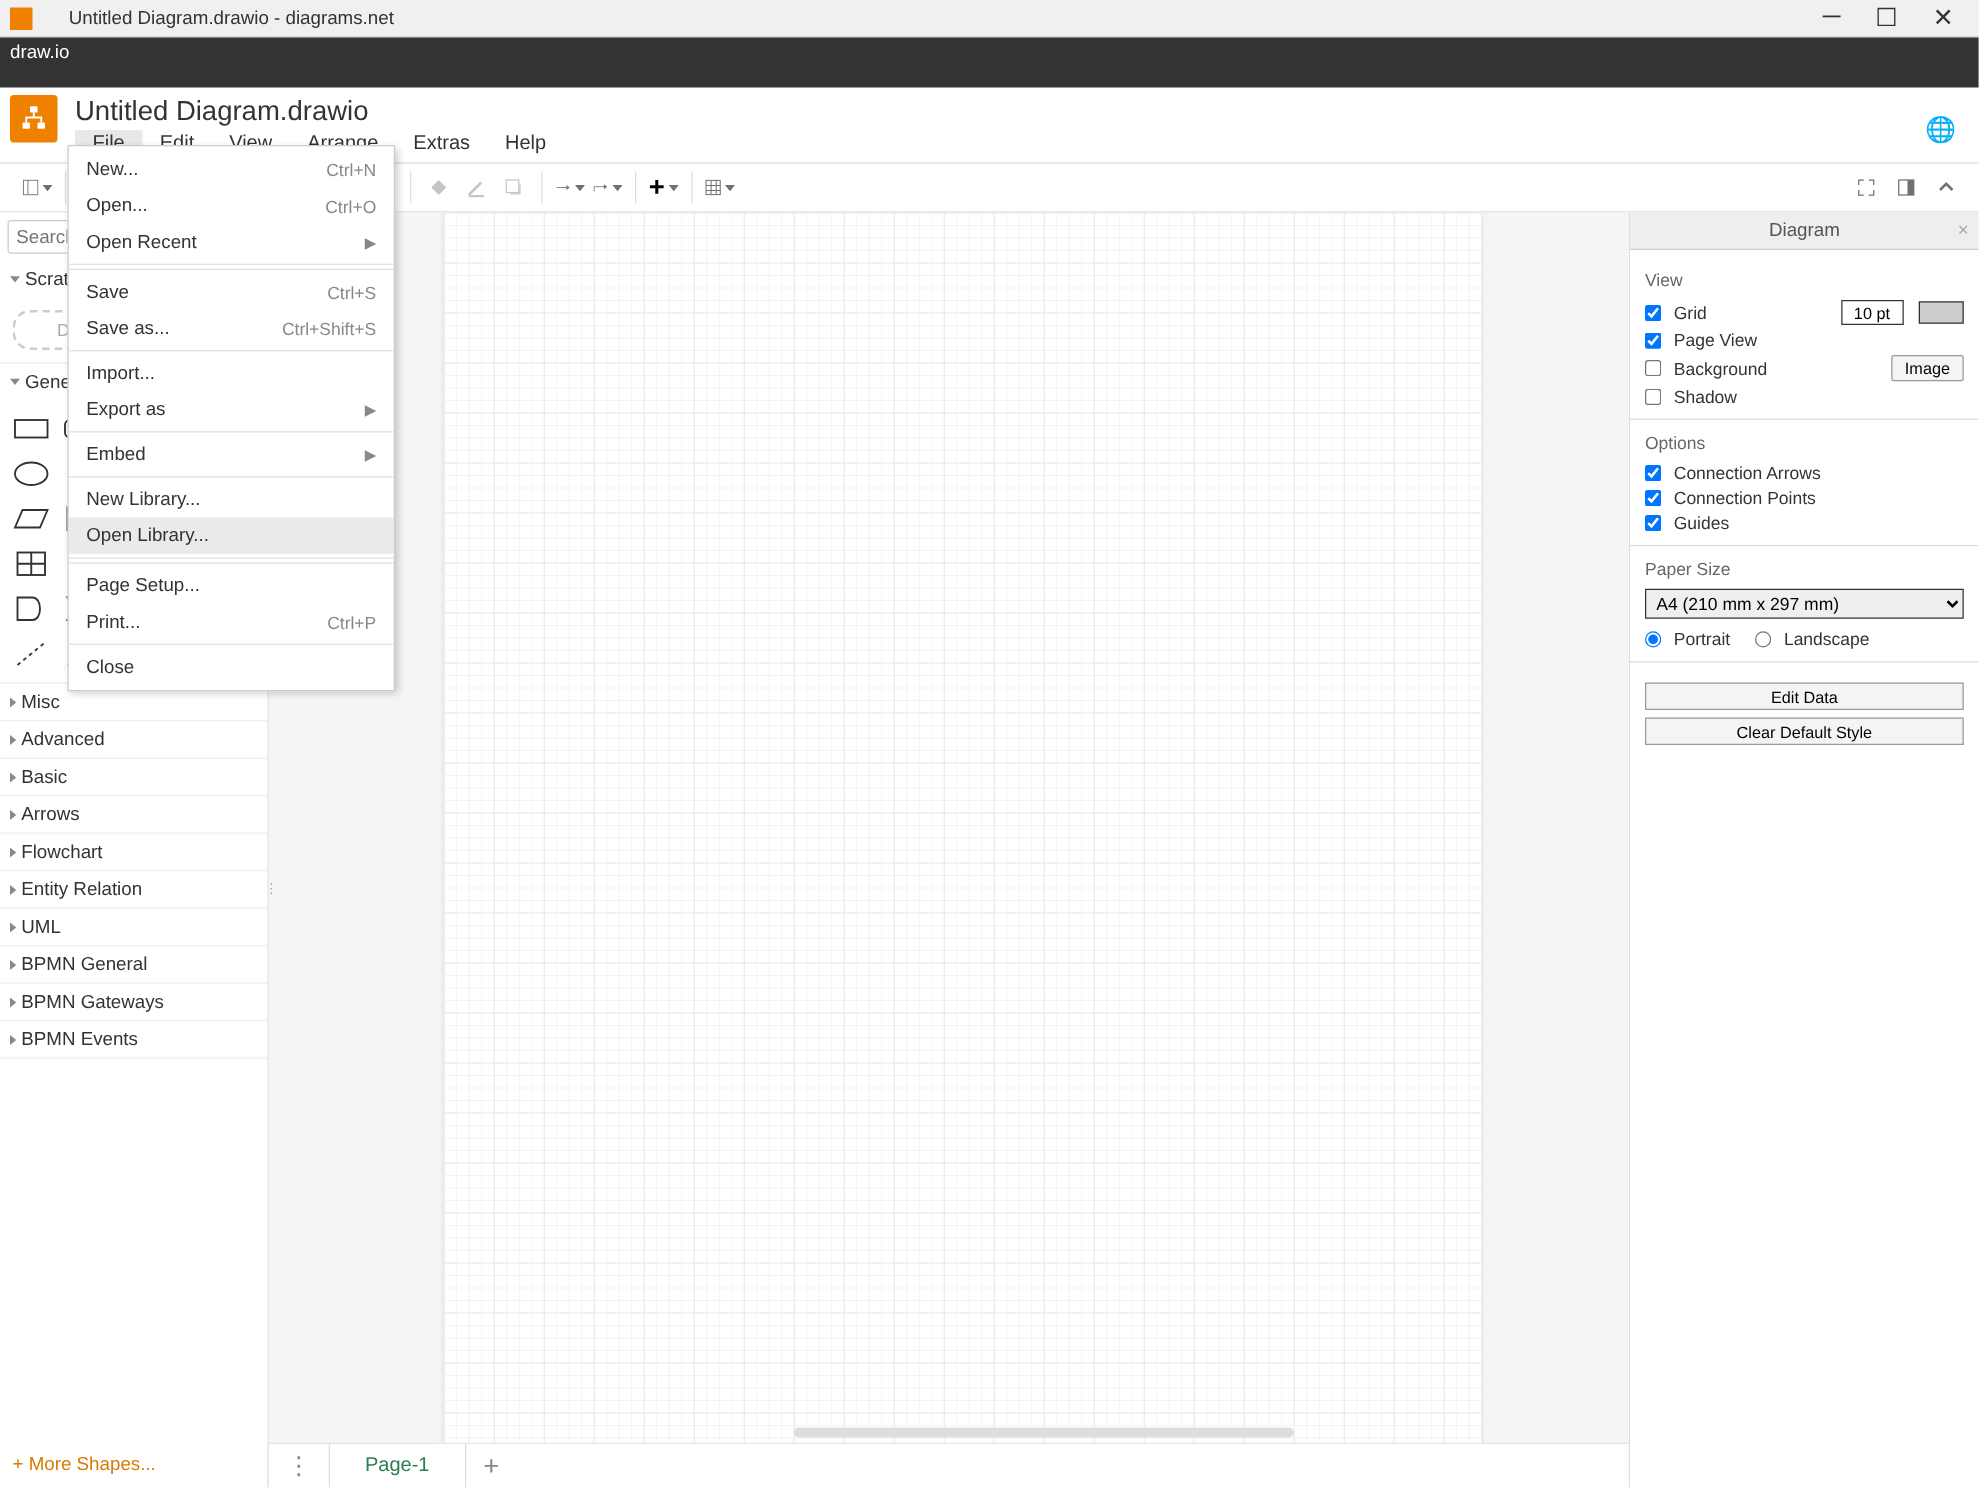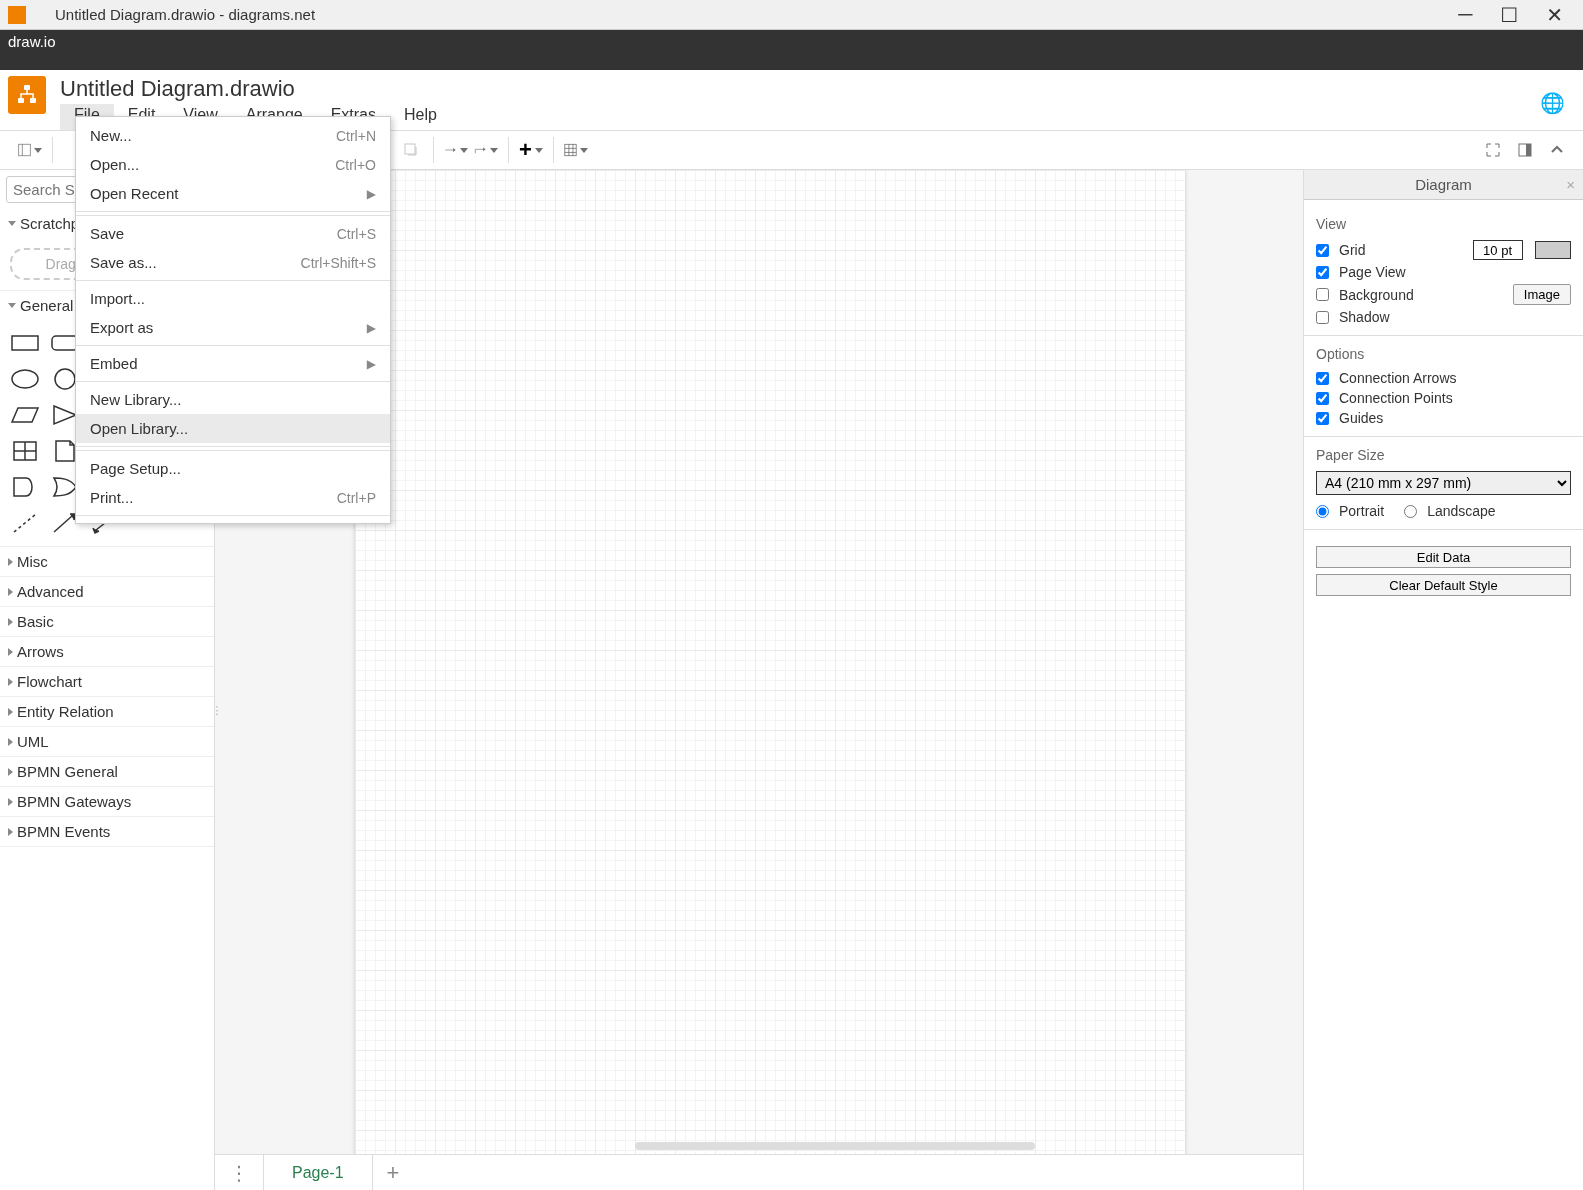--- a/index.html
+++ b/index.html
@@ -76,21 +76,21 @@
 .rp-row { display: flex; align-items: center; margin: 4px 0; font-size: 14px; color: #333; gap: 6px; }
 .rp-row input[type=checkbox], .rp-row input[type=radio] { margin-right: 4px; }
 .rp-grid-input { width: 50px; height: 20px; border: 1px solid #333; text-align: right; font-size: 13px; padding-right: 10px; }
 .rp-color-sw { width: 36px; height: 18px; border: 1px solid #333; background: #ccc; margin-left: 6px; }
 .rp-btn { border: 1px solid #999; background: #f4f4f4; padding: 2px 10px; font-size: 13px; cursor: pointer; border-radius: 2px; }
 .rp-select { width: 100%; height: 24px; border: 1px solid #333; font-size: 14px; padding: 1px 4px; }
 .rp-wide-btn { width: 100%; height: 22px; border: 1px solid #999; background: #f4f4f4; font-size: 13px; margin-top: 6px; cursor: pointer; }
 hr.rp-hr { border: none; border-top: 1px solid #ddd; margin: 10px -12px; }
 
 
-.dropdown { position: absolute; left: 75px; top: 116px; width: 316px; background: #fff; border: 1px solid #ccc; box-shadow: 2px 2px 6px rgba(0,0,0,0.2); z-index: 100; padding: 4px 0; }
+.dropdown { position: absolute; left: 54px; top: 116px; width: 262px; background: #fff; border: 1px solid #ccc; box-shadow: 2px 2px 6px rgba(0,0,0,0.2); z-index: 100; padding: 4px 0; }
 .dd-item { display: flex; align-items: center; padding: 5px 14px; font-size: 15px; color: #333; cursor: pointer; height: 29px; }
 .dd-item.disabled { color: #aaa; }
 .dd-item.hover { background: #eaeaea; }
 .dd-label { flex: 1; }
 .dd-shortcut { color: #888; font-size: 14px; }
 .dd-arrow { color: #888; font-size: 12px; }
 .dd-sep { height: 1px; background: #e0e0e0; margin: 3px 0; }
 
 
 .splitter { position: absolute; left: 213px; top: 520px; width: 8px; height: 40px; display:flex; align-items:center; justify-content:center; color:#aaa; font-size: 11px; z-index:5; }
@@ -427,20 +427,21 @@
       </div>
     <div class="palette-section">
         <div class="palette-header">BPMN General</div>
       </div>
     <div class="palette-section">
         <div class="palette-header">BPMN Gateways</div>
       </div>
     <div class="palette-section">
         <div class="palette-header">BPMN Events</div>
       </div>
+    <div class="more-shapes">+ More Shapes...</div>
   </div>
 
   <div class="canvas-wrap">
     <div class="canvas-scroll">
       <div class="page"></div>
       <div class="hscroll"></div>
     </div>
     <div class="page-tabs">
       <div class="tabs-more">⋮</div>
       <div class="page-tab">Page-1</div>
@@ -550,13 +551,16 @@
     <div class="dd-sep"></div>
     <div class="dd-sep"></div>
     <div class="dd-item">
       <span class="dd-label">Page Setup...</span>
     </div>
     <div class="dd-item">
       <span class="dd-label">Print...</span>
       <span class="dd-shortcut">Ctrl+P</span>
     </div>
     <div class="dd-sep"></div>
+    <div class="dd-item">
+      <span class="dd-label">Close</span>
+    </div>
   </div>
 
 </body></html>

